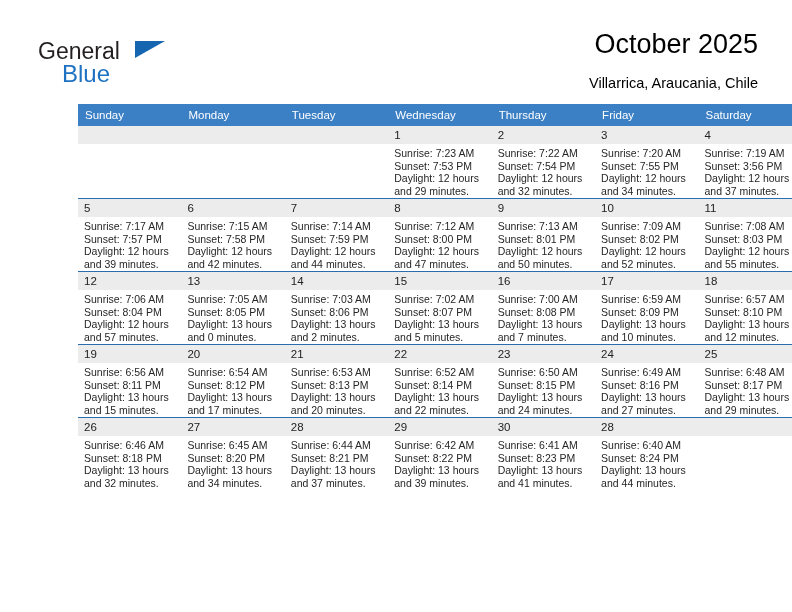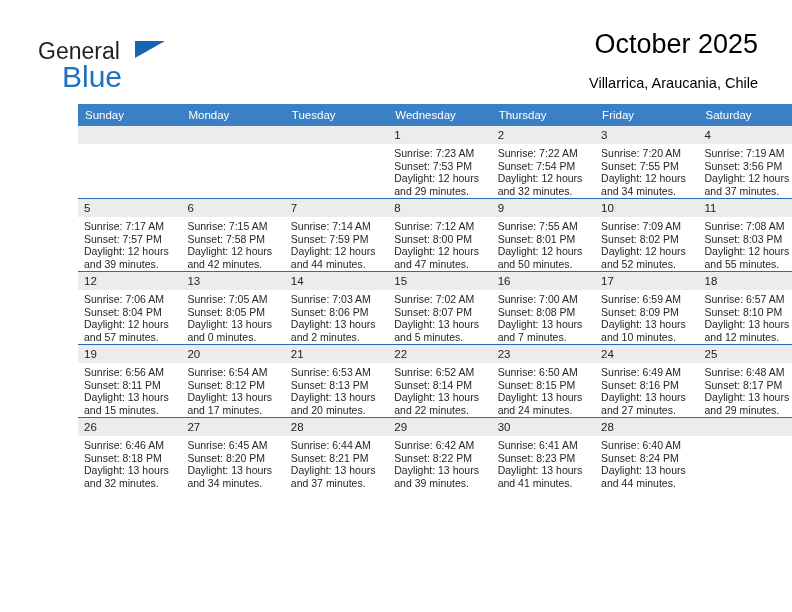--- a/index.html
+++ b/index.html
@@ -43,21 +43,21 @@
     font-size: 23px;
     letter-spacing: 0px;
     color: #231f20;
     font-family: "Liberation Sans", sans-serif;
     font-weight: 400;
   }
   .brand-blue {
     position: absolute;
     left: 28px;
     top: 32px;
-    font-size: 30px;
+    font-size: 24px;
     color: #1f72c2;
     font-family: "Liberation Sans", sans-serif;
     font-weight: 400;
   }
   .brand-triangle {
     position: absolute;
     left: 101px;
     top: 13px;
     width: 0;
     height: 0;
@@ -288,21 +288,21 @@
                   <div>Sunset: 8:00 PM</div>
                   <div>Daylight: 12 hours</div>
                   <div>and 47 minutes.</div>
                 </div>
               </div>
             </td>
             <td>
               <div class="daycell">
                 <div class="daynum-band">9</div>
                 <div class="details">
-                  <div>Sunrise: 7:55 AM</div>
+                  <div>Sunrise: 7:13 AM</div>
                   <div>Sunset: 8:01 PM</div>
                   <div>Daylight: 12 hours</div>
                   <div>and 50 minutes.</div>
                 </div>
               </div>
             </td>
             <td>
               <div class="daycell">
                 <div class="daynum-band">10</div>
                 <div class="details">

